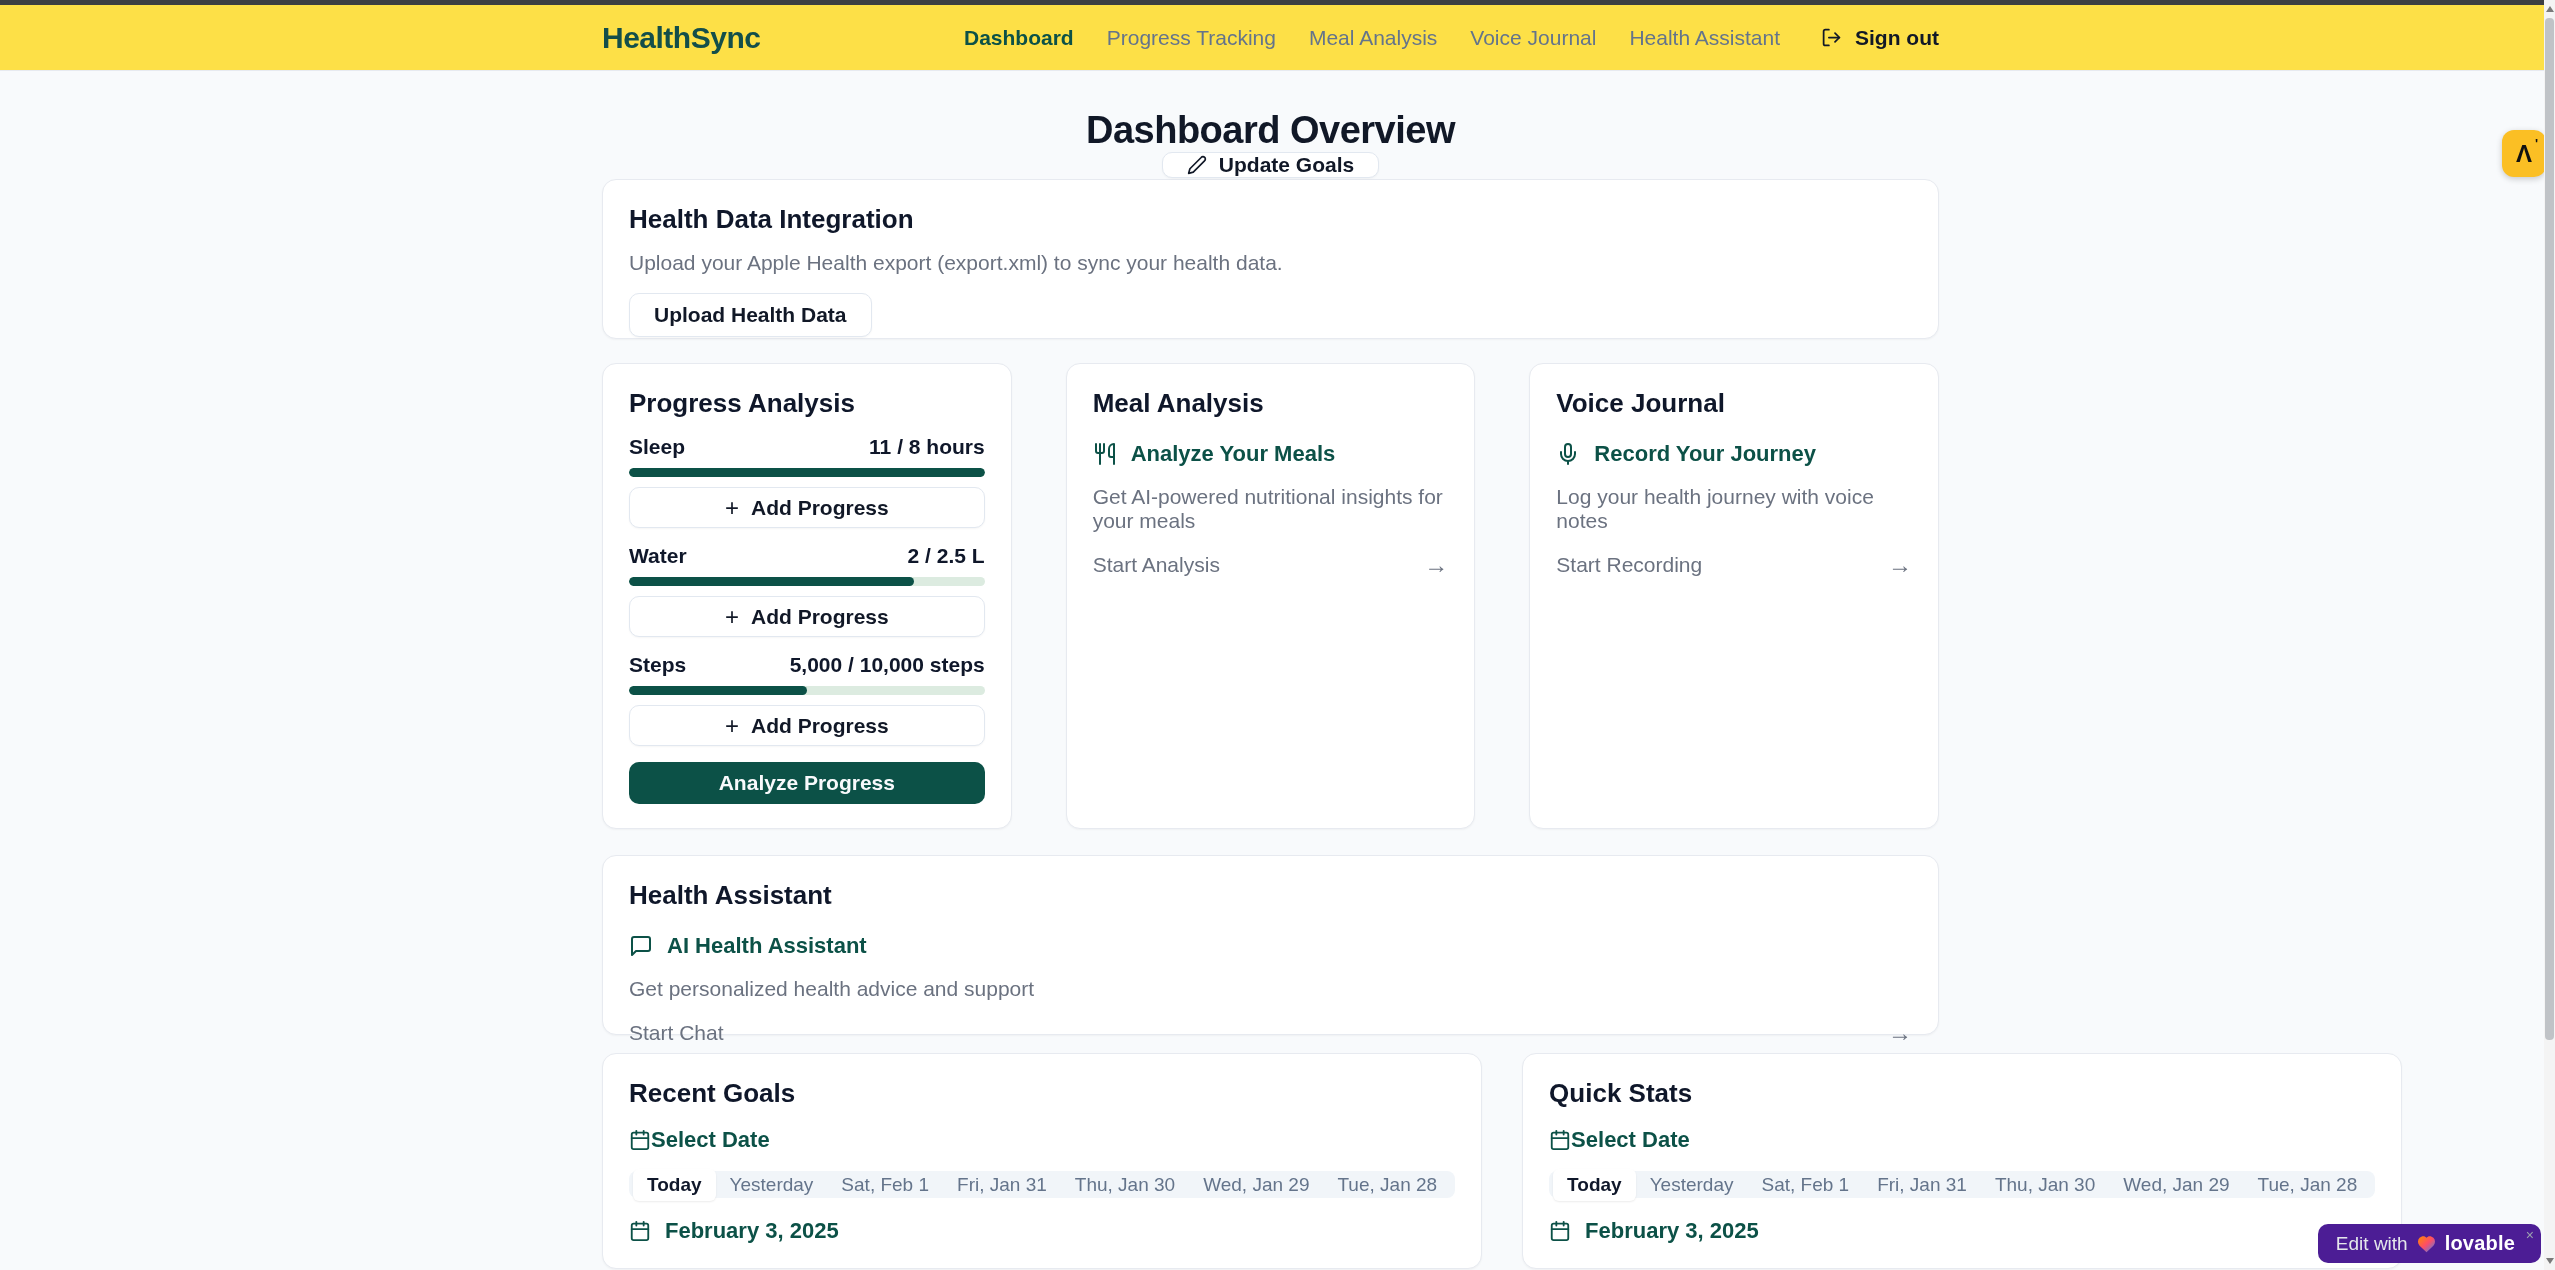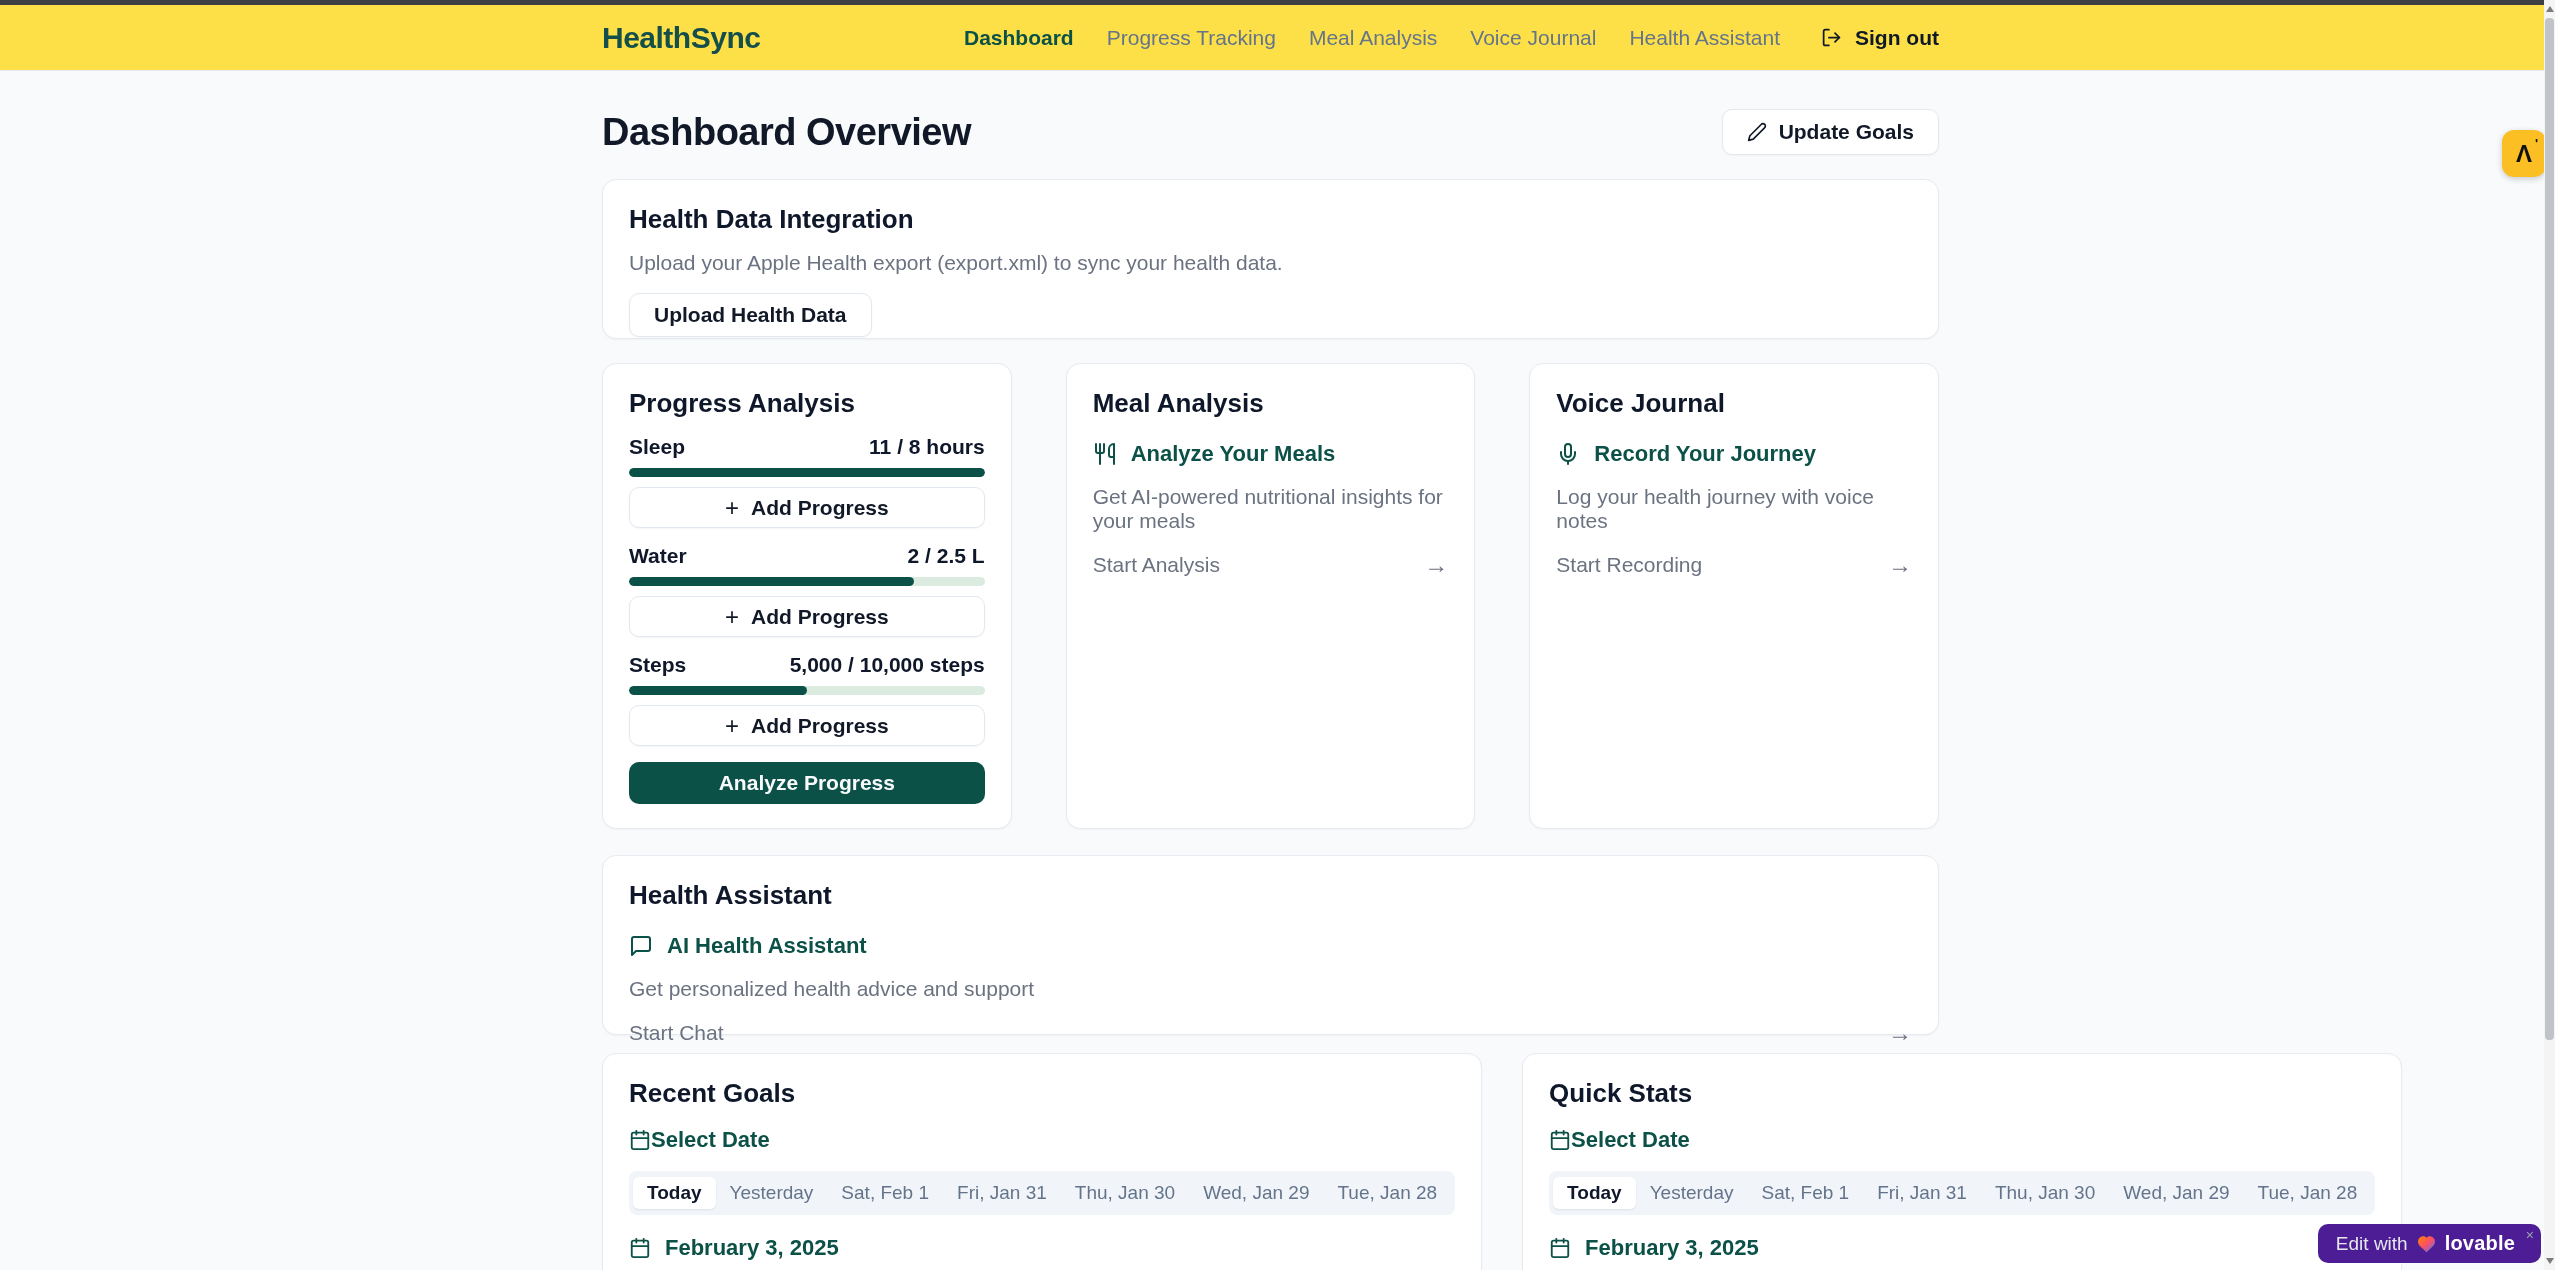--- a/index.html
+++ b/index.html
@@ -21,21 +21,21 @@
   .logo { font-size:30px; font-weight:700; color:#134e4a; letter-spacing:-0.5px; cursor:pointer; }
   .nav { display:flex; align-items:center; gap:33px; }
   .nav a { text-decoration:none; font-size:21px; color:#64748b; font-weight:500; cursor:pointer; }
   .nav a.active { color:#0c5147; font-weight:600; }
   .signout { display:flex; align-items:center; gap:13px; margin-left:8px; cursor:pointer; }
   .signout span { font-size:21px; font-weight:600; color:#111827; }
   .icon { display:inline-flex; align-items:center; justify-content:center; }
   svg { display:block; }
   
   .main { width:1337px; margin-left:602px; padding-top:38px; }
-  .title-row { display:flex; align-items:center; justify-content:space-between; height:46px; }
+  .title-row { display:flex; align-items:center; justify-content:space-between; height:46px;flex-direction:column; }
   .page-title { font-size:38px; font-weight:700; color:#111827; letter-spacing:-0.5px; }
   .btn {
     display:inline-flex; align-items:center; justify-content:center; gap:12px;
     background:#fff; border:1px solid #e2e8f0; border-radius:10px;
     font-size:21px; font-weight:600; color:#111827; cursor:pointer;
     box-shadow:0 1px 2px rgba(0,0,0,.04);
   }
   .btn-update { height:46px; padding:0 24px;justify-content:center; }
   .card {
     background:#fff; border:1px solid #e7eaf0; border-radius:14px;
@@ -69,21 +69,21 @@
   .feature-desc { margin-top:18px; }
   .feature-action { margin-top:18px; display:flex; align-items:center; justify-content:space-between; cursor:pointer; }
   .arrow { font-size:24px; color:#6b7280; }
   
   .ha { margin-top:26px; height:180px; }
   
   .grid2 { margin-top:18px; display:grid; grid-template-columns:1fr 1fr; gap:40px; align-items:start; }
   .select-date { display:flex; align-items:center; margin-top:18px; cursor:pointer; }
   .select-date span { font-size:22px; font-weight:600; color:#0c5147; }
   .tabs {
-    margin-top:18px; background:#f1f5f9; border-radius:8px; height:44px;
+    margin-top:18px; background:#f1f5f9; border-radius:8px; height:27px;
     display:flex; align-items:center; padding:4px; justify-content:space-between;
   }
   .tab {
     font-size:19px; color:#64748b; font-weight:500; padding:0 14px; height:32px;
     display:flex; align-items:center; border-radius:6px; cursor:pointer; white-space:nowrap;
   }
   .tab.active { background:#fff; color:#0f172a; font-weight:600; box-shadow:0 1px 2px rgba(0,0,0,.08); }
   .date-row { display:flex; align-items:center; gap:14px; margin-top:20px; }
   .date-row span { font-size:22px; font-weight:600; color:#0c5147; }
   

